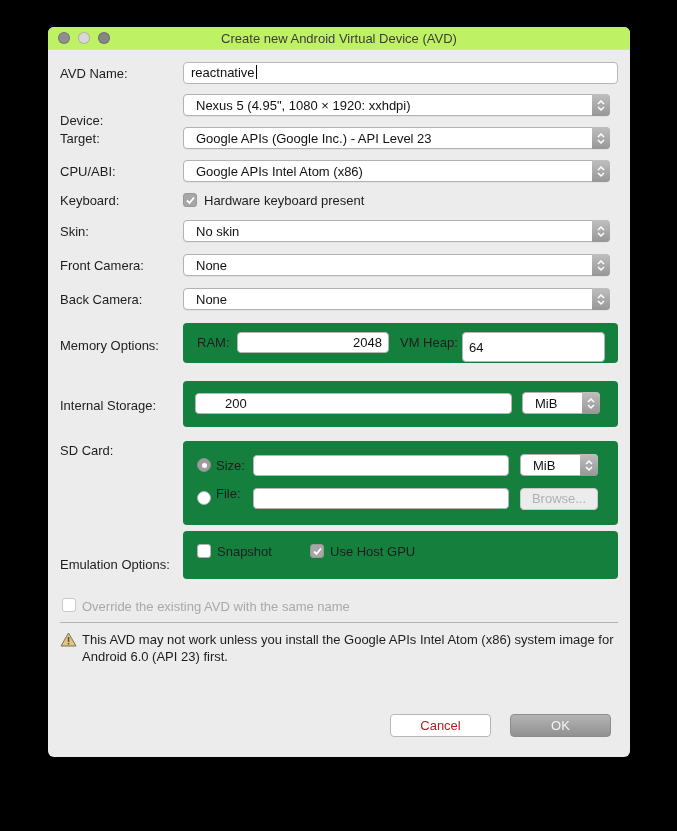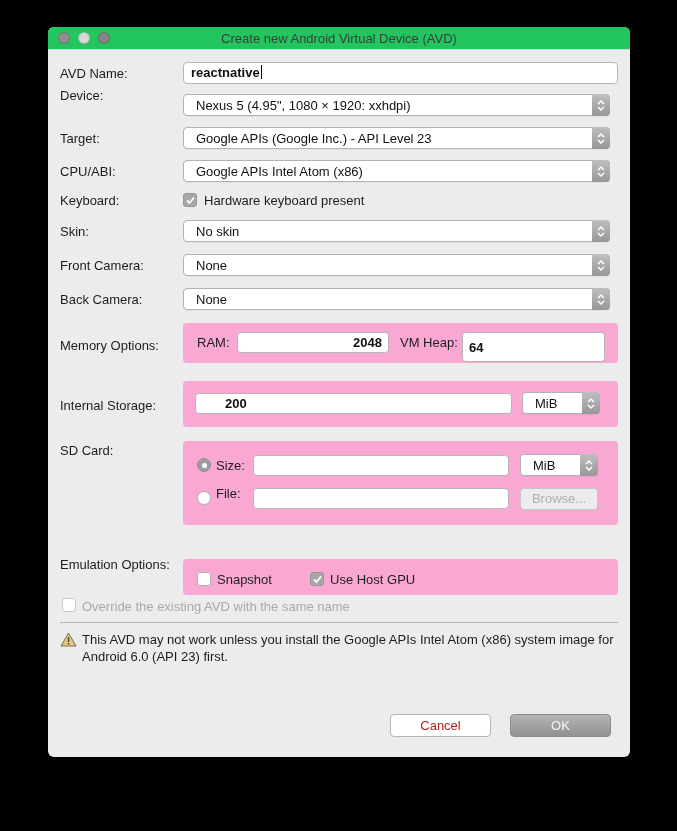--- a/index.html
+++ b/index.html
@@ -10,49 +10,49 @@
     -webkit-font-smoothing:antialiased;
   }
   .window{
     position:absolute;left:48px;top:27px;width:582px;height:730px;
     background:#ececec;border-radius:6px;
     box-shadow:0 12px 40px rgba(0,0,0,.6);
   }
   .titlebar{
     position:absolute;left:0;top:0;right:0;height:22px;
     border-bottom:1px solid #d7d7d7;border-radius:6px 6px 0 0;
-    background:#22c55e;
+    background:#bef264;
   }
   .tl{position:absolute;top:5px;width:12px;height:12px;border-radius:50%;box-sizing:border-box;border:1px solid rgba(0,0,0,.18);}
   .tl.c1{left:10px;background:#8f8f8f;}
   .tl.c2{left:30px;background:#d8d8d8;}
   .tl.c3{left:50px;background:#868686;}
   .title{
     position:absolute;left:70px;right:70px;top:4px;text-align:center;
     font-size:13px;color:#3c3c3c;white-space:nowrap;overflow:hidden;
   }
   .row-label{position:absolute;left:12px;font-size:13px;color:#1d1d1d;white-space:nowrap;}
   .tfield,.tinput{
     position:absolute;background:#fff;border:1px solid #b6b6b6;border-radius:4px;
-    box-sizing:border-box;font-family:"Liberation Sans",sans-serif;font-size:13px;color:#111;font-weight:bold;
+    box-sizing:border-box;font-family:"Liberation Sans",sans-serif;font-size:13px;color:#111;
   }
   .tfield{padding:2px 0 0 7px;}
   .tinput{padding:0 6px;outline:none;}
   .caret{display:inline-block;width:1px;height:14px;background:#000;margin-left:1px;vertical-align:-2px;}
   .popup{
     position:absolute;height:22px;background:#fff;border:1px solid #b2b2b2;border-radius:4px;
     box-sizing:border-box;box-shadow:0 1px 0 rgba(0,0,0,.04);
   }
   .popup .val{position:absolute;left:12px;top:3px;font-size:13px;color:#111;white-space:nowrap;overflow:hidden;right:22px;}
   .popup .cap{
     position:absolute;right:-1px;top:-1px;bottom:-1px;width:18px;
     background:linear-gradient(#bfbfbf,#979797);border-radius:0 4px 4px 0;
     display:flex;align-items:center;justify-content:center;
   }
-  .panel{position:absolute;left:135px;width:435px;background:#f9a8d4;border-radius:4px;}
+  .panel{position:absolute;left:135px;width:435px;background:#15803d;border-radius:4px;}
   .checkbox{
     position:absolute;width:14px;height:14px;background:#fff;border:1px solid #b2b2b2;
     border-radius:3px;box-sizing:border-box;
   }
   .checkbox svg{display:none;margin:1px 0 0 1px;}
   .checkbox.checked{background:#a7a7a7;border-color:#979797;}
   .checkbox.checked svg{display:block;}
   .checkbox.disabled{border-color:#c9c9c9;}
   .radio{
     position:absolute;width:14px;height:14px;background:#fff;border:1px solid #b2b2b2;
@@ -88,21 +88,21 @@
   <div class="titlebar">
     <span class="tl c1"></span>
     <span class="tl c2"></span>
     <span class="tl c3"></span>
     <div class="title">Create new Android Virtual Device (AVD)</div>
   </div>
 
   <div class="row-label" style="top:39px">AVD Name:</div>
   <div class="tfield" style="top:35px;left:135px;width:435px;height:22px"><span>reactnative</span><span class="caret"></span></div>
 
-  <div class="row-label" style="top:61px">Device:</div>
+  <div class="row-label" style="top:86px">Device:</div>
   <div class="popup" style="top:67px;left:135px;width:427px">
     <span class="val">Nexus 5 (4.95", 1080 × 1920: xxhdpi)</span>
     <span class="cap">
         <svg width="8" height="13" viewBox="0 0 8 13">
           <path d="M1 5 L4 2 L7 5" stroke="#fff" stroke-width="1.5" fill="none"></path>
           <path d="M1 8 L4 11 L7 8" stroke="#fff" stroke-width="1.5" fill="none"></path>
         </svg>
       </span>
   </div>
 
@@ -207,21 +207,21 @@
           </svg>
         </span>
     </div>
     <span class="radio" style="top:50px;left:14px"></span>
     <div class="cb-label" style="top:45px;left:33px">File:</div>
     <input class="tinput" style="top: 47px; left: 70px; width: 256px; height: 21px;" value="">
     <div class="btn-browse" style="top:47px;left:337px">Browse...</div>
   </div>
 
   <div class="row-label" style="top:530px">Emulation Options:</div>
-  <div class="panel" style="top:532px;height:36px">
+  <div class="panel" style="top:504px;height:48px">
     <span class="checkbox" style="top:13px;left:14px"></span>
     <div class="cb-label" style="top:13px;left:34px">Snapshot</div>
     <span class="checkbox checked" style="top:13px;left:127px">
         <svg width="11" height="11" viewBox="0 0 11 11">
           <path d="M2 5.5 L4.5 8 L9 2.5" stroke="#fff" stroke-width="1.8" fill="none"></path>
         </svg>
       </span>
     <div class="cb-label" style="top:13px;left:147px">Use Host GPU</div>
   </div>
 

